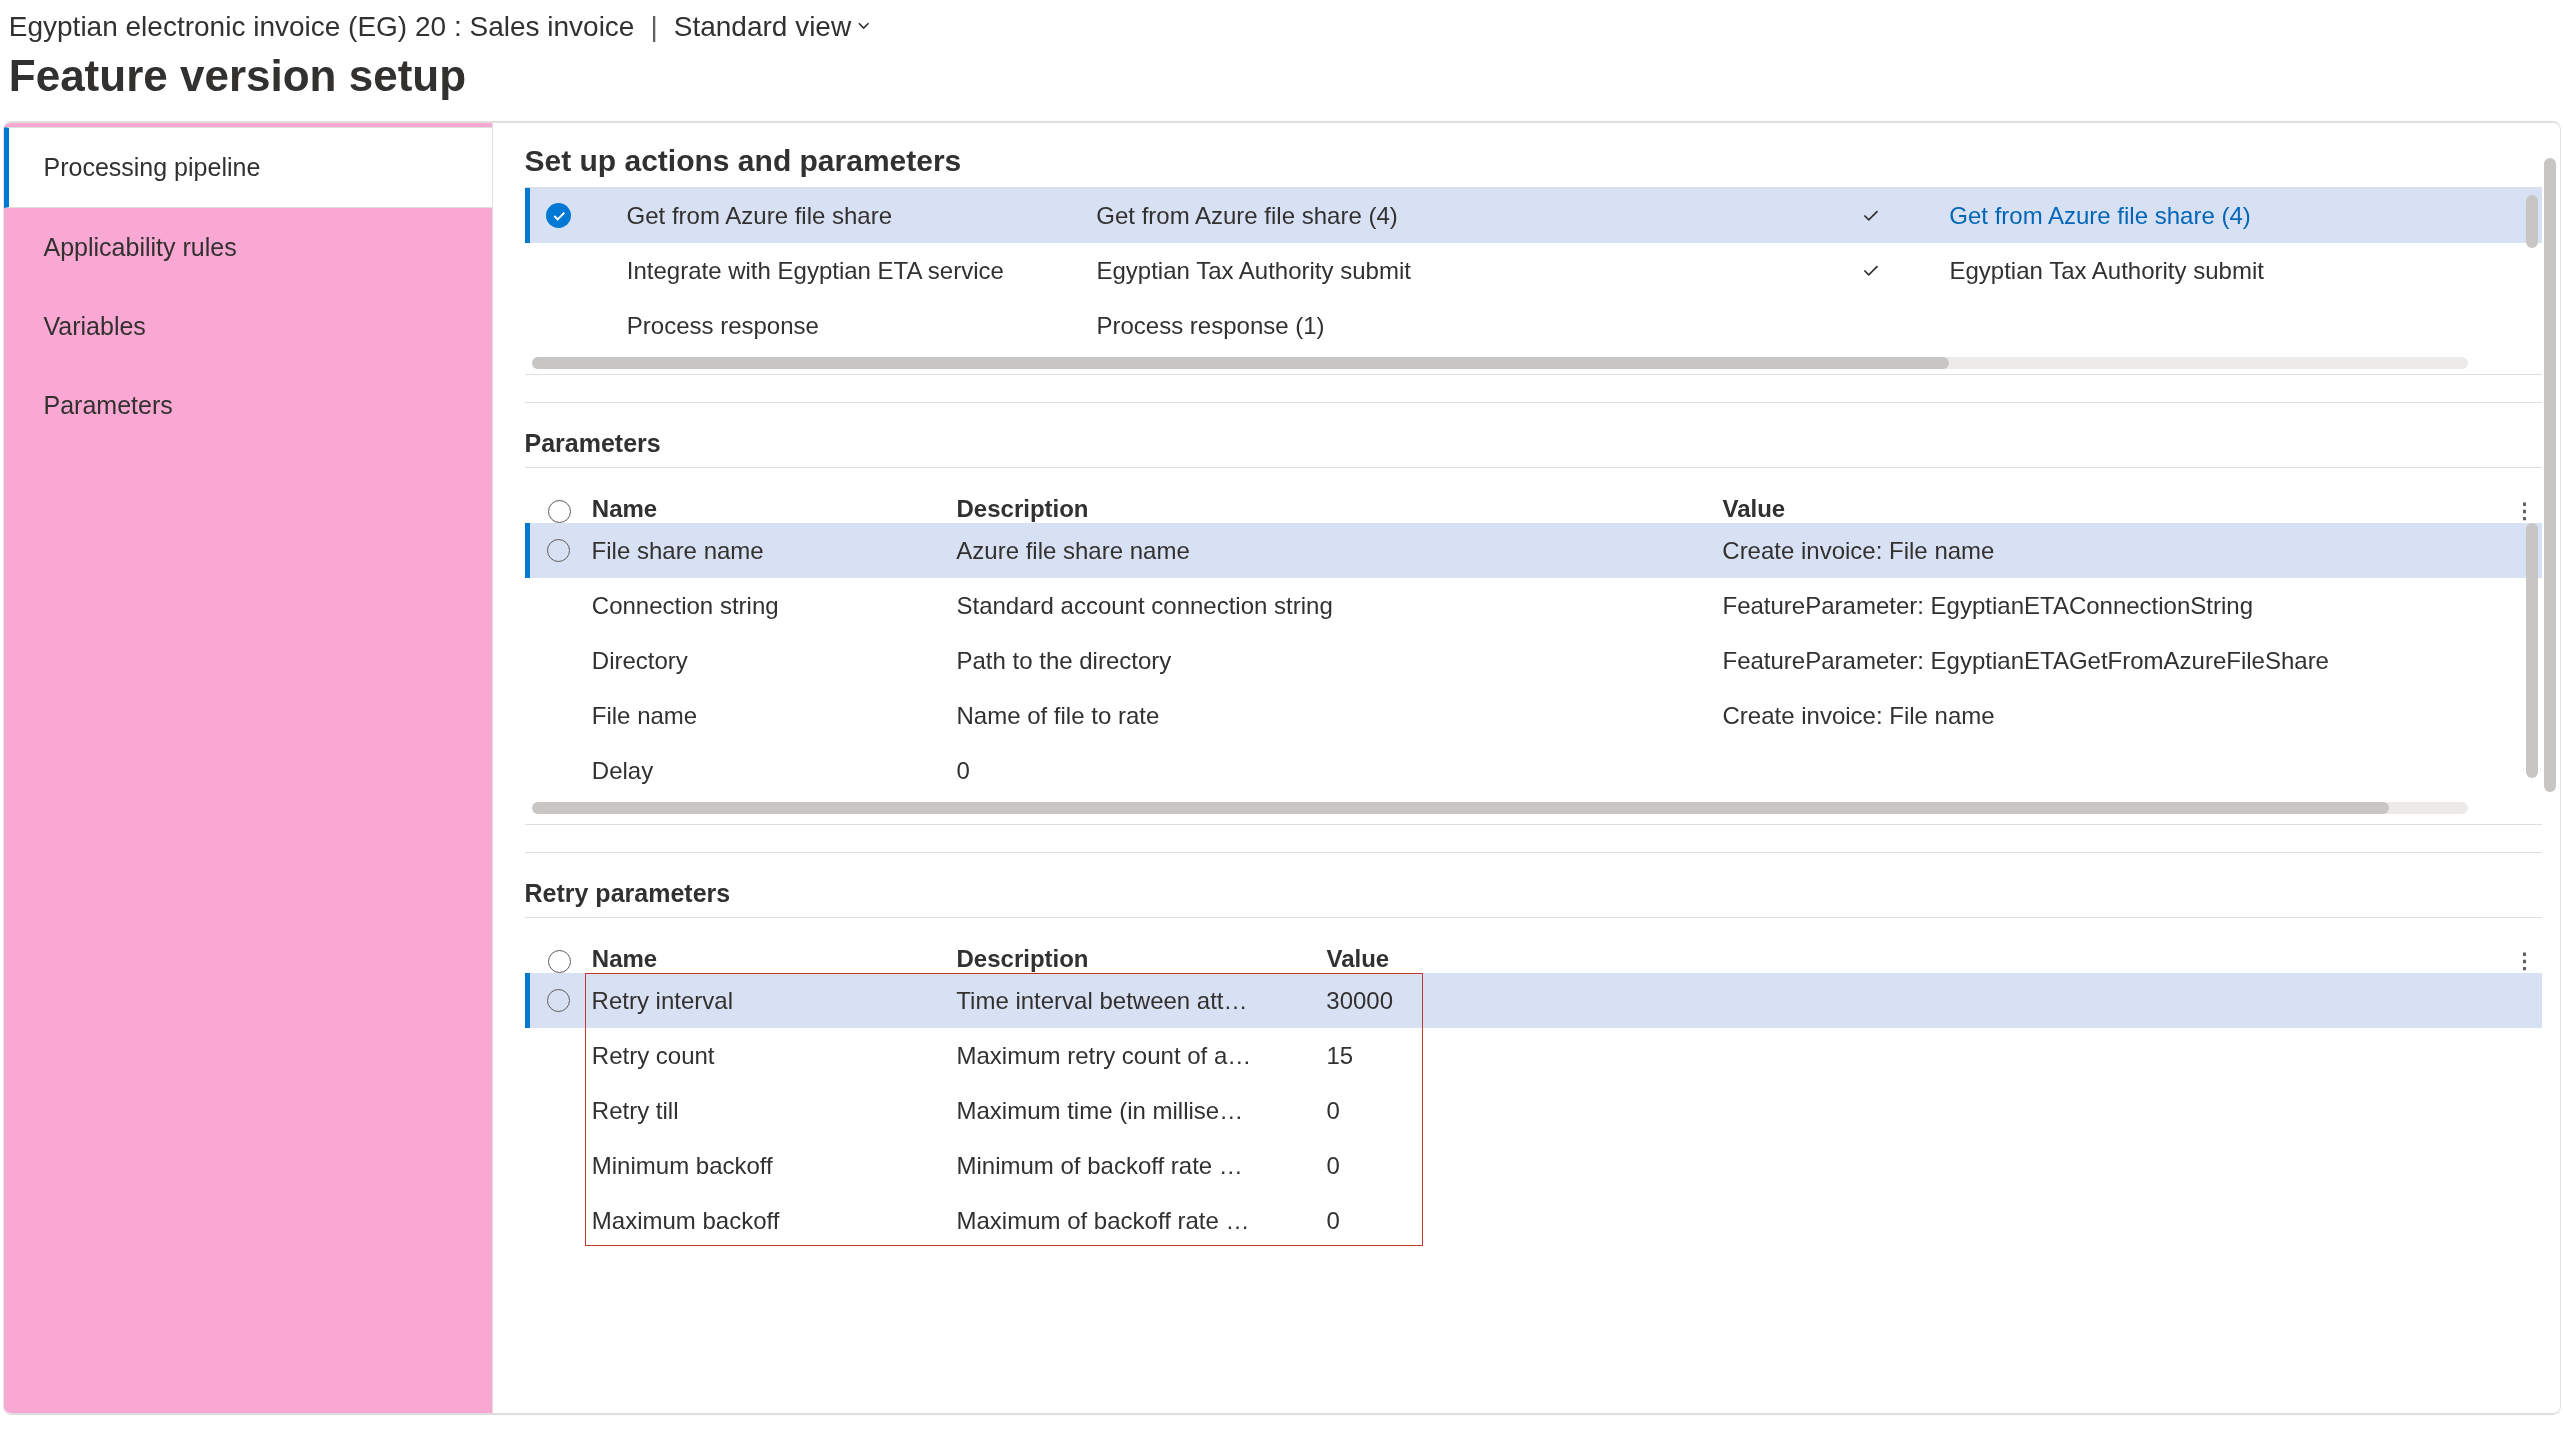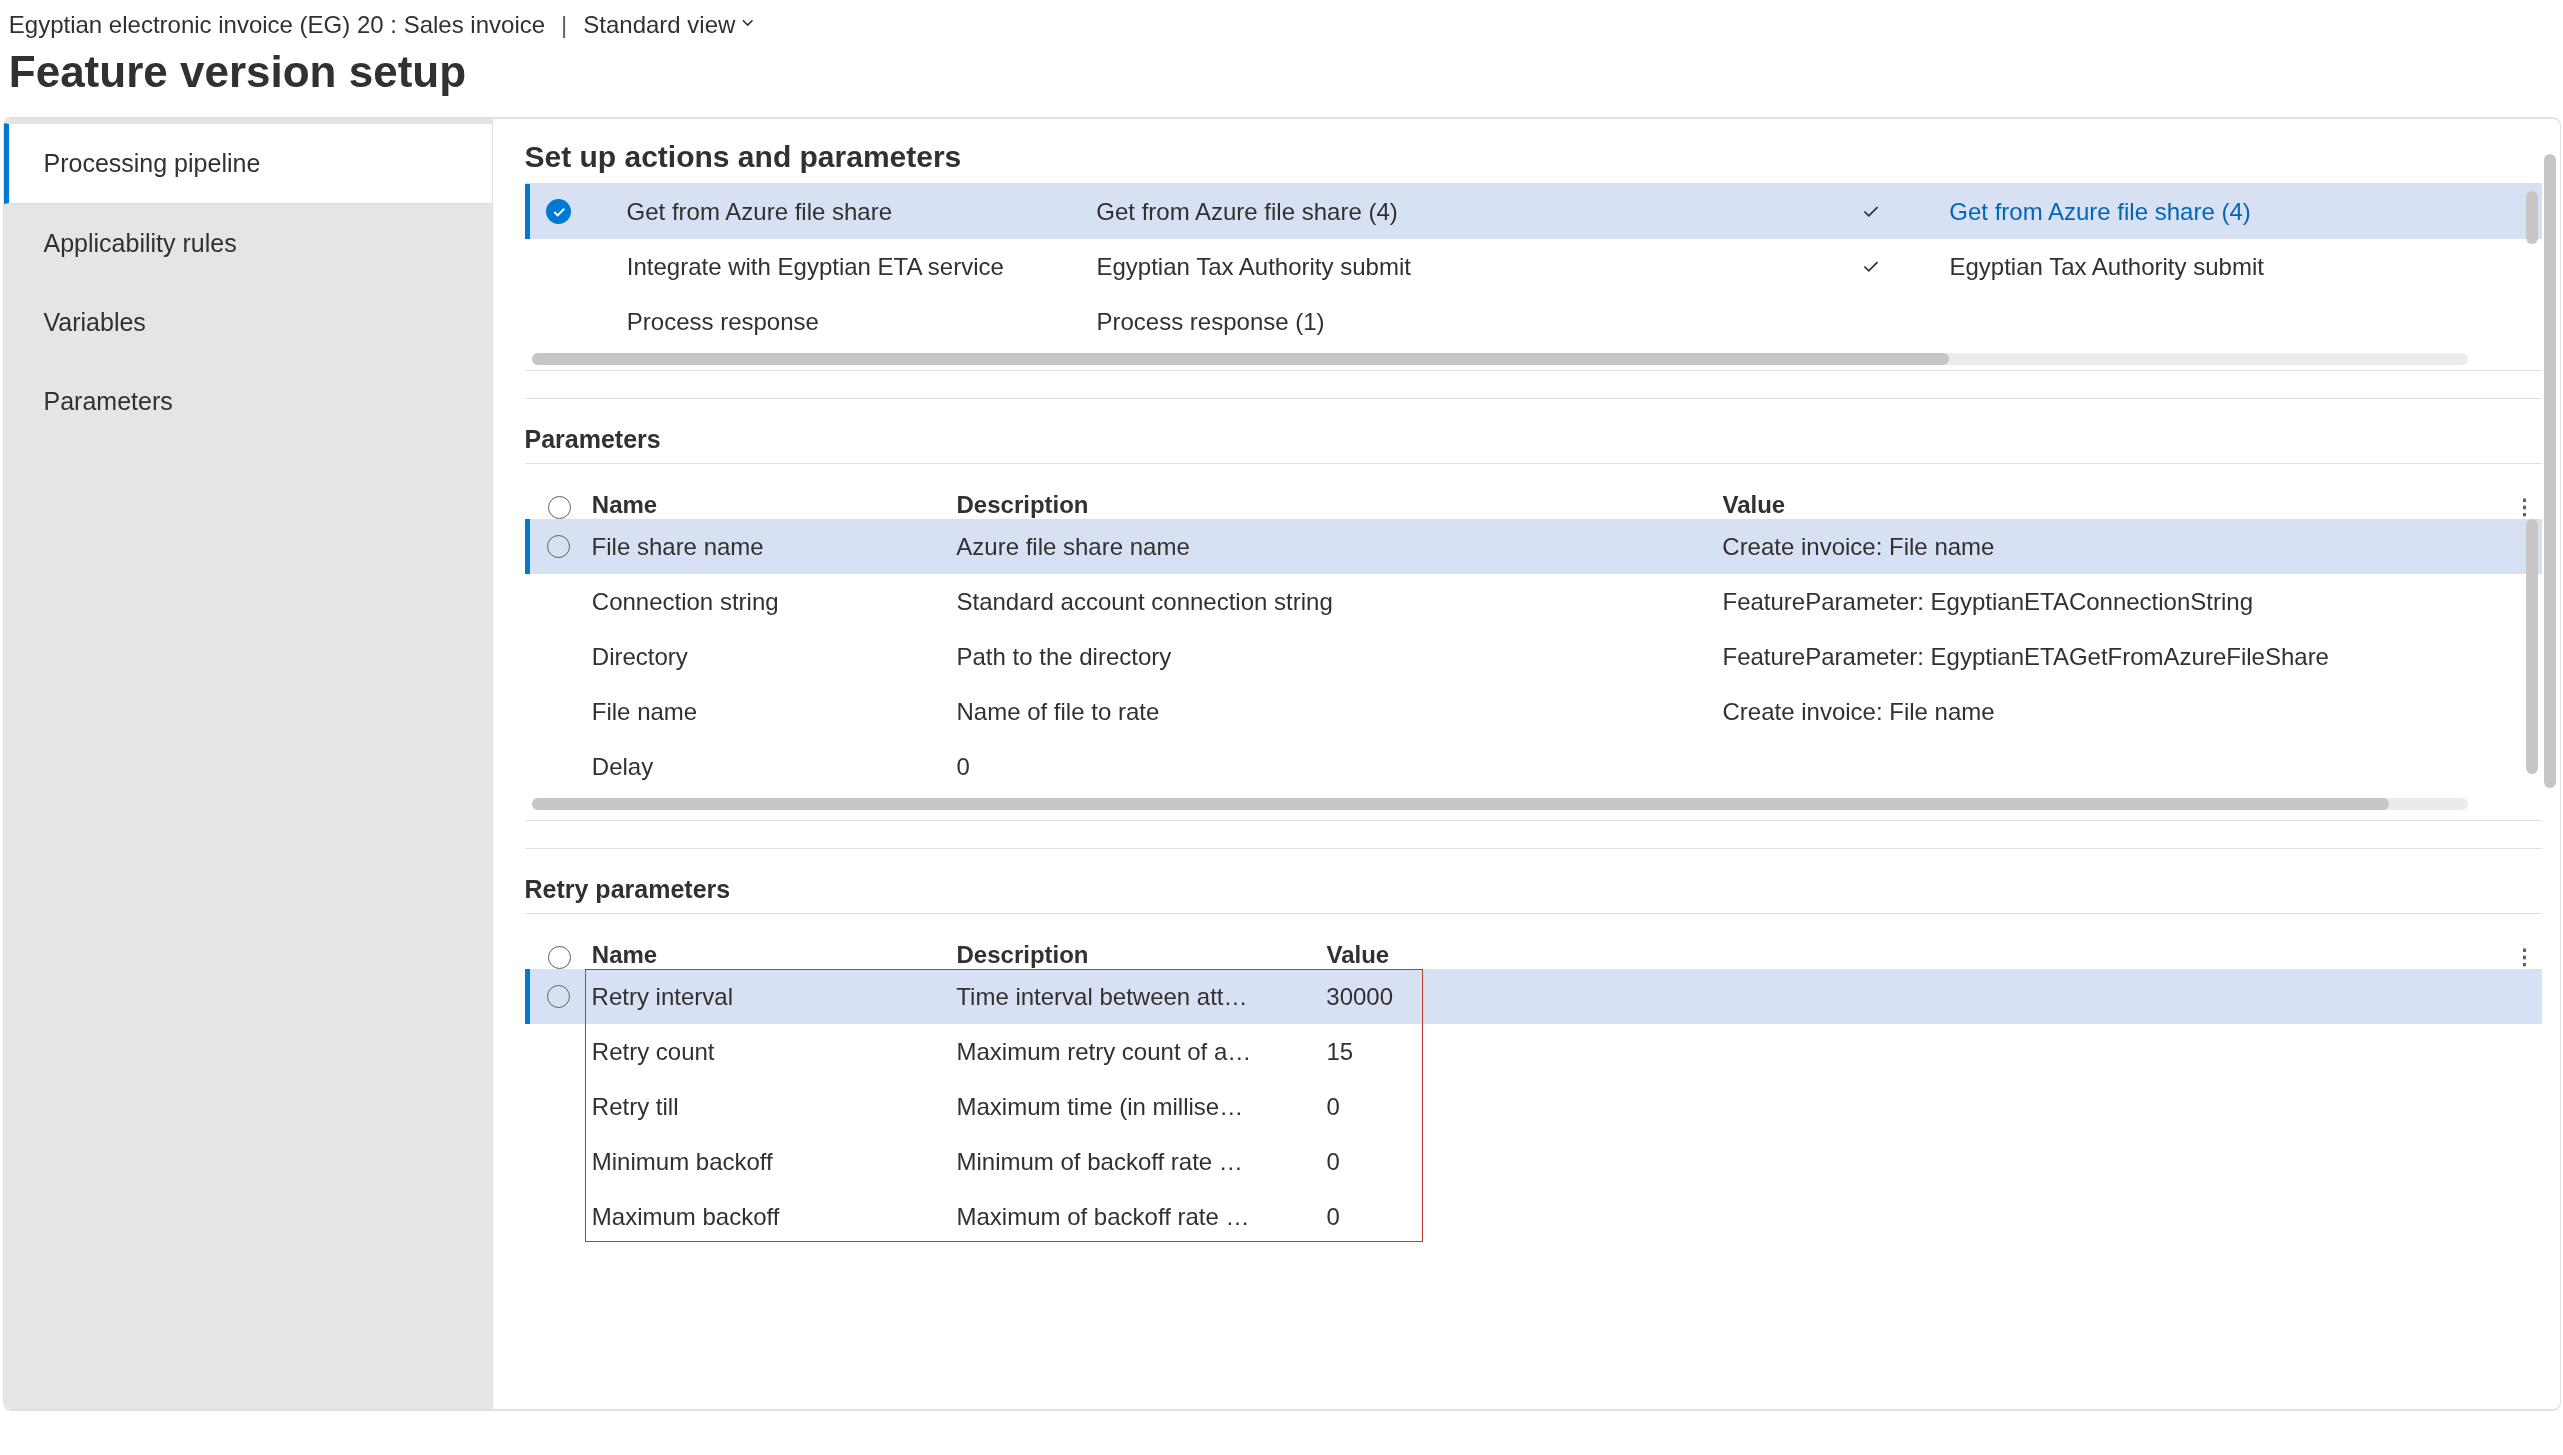--- a/index.html
+++ b/index.html
@@ -10,21 +10,21 @@
     background: #ffffff;
     width: 2563px;
     height: 1456px;
     overflow: hidden;
   }
   .header-bar {
     padding: 10.6px 8.8px 3.5px 8.8px;
     display: flex;
     align-items: center;
     gap: 16px;
-    font-size: 24px;
+    font-size: 28px;
     color: #323130;
   }
   .header-sep { color: #605e5c; }
   .view-selector { display: inline-flex; align-items: center; gap: 3px; cursor: pointer; }
   .page-title {
     font-size: 44px;
     font-weight: 600;
     padding: 5.3px 8.8px 21px 8.8px;
   }
   .body-wrap {
@@ -32,21 +32,21 @@
     border-top: 0.9px solid #e1dfdd;
     border-bottom: 0.9px solid #e1dfdd;
     height: 1292px;
     margin: 0 3.5px;
     border-radius: 7px;
     box-shadow: 0 0 0 0.9px #e1dfdd;
     overflow: hidden;
   }
   .sidebar {
     width: 489px;
-    background: #e5e5e5;
+    background: #f9a8d4;
     border-right: 0.9px solid #e1dfdd;
     padding-top: 3.5px;
   }
   .sidebar-item {
     padding: 25px 25px 25px 35px;
     font-size: 25px;
     color: #323130;
     cursor: pointer;
     border-left: 5.3px solid transparent;
   }

